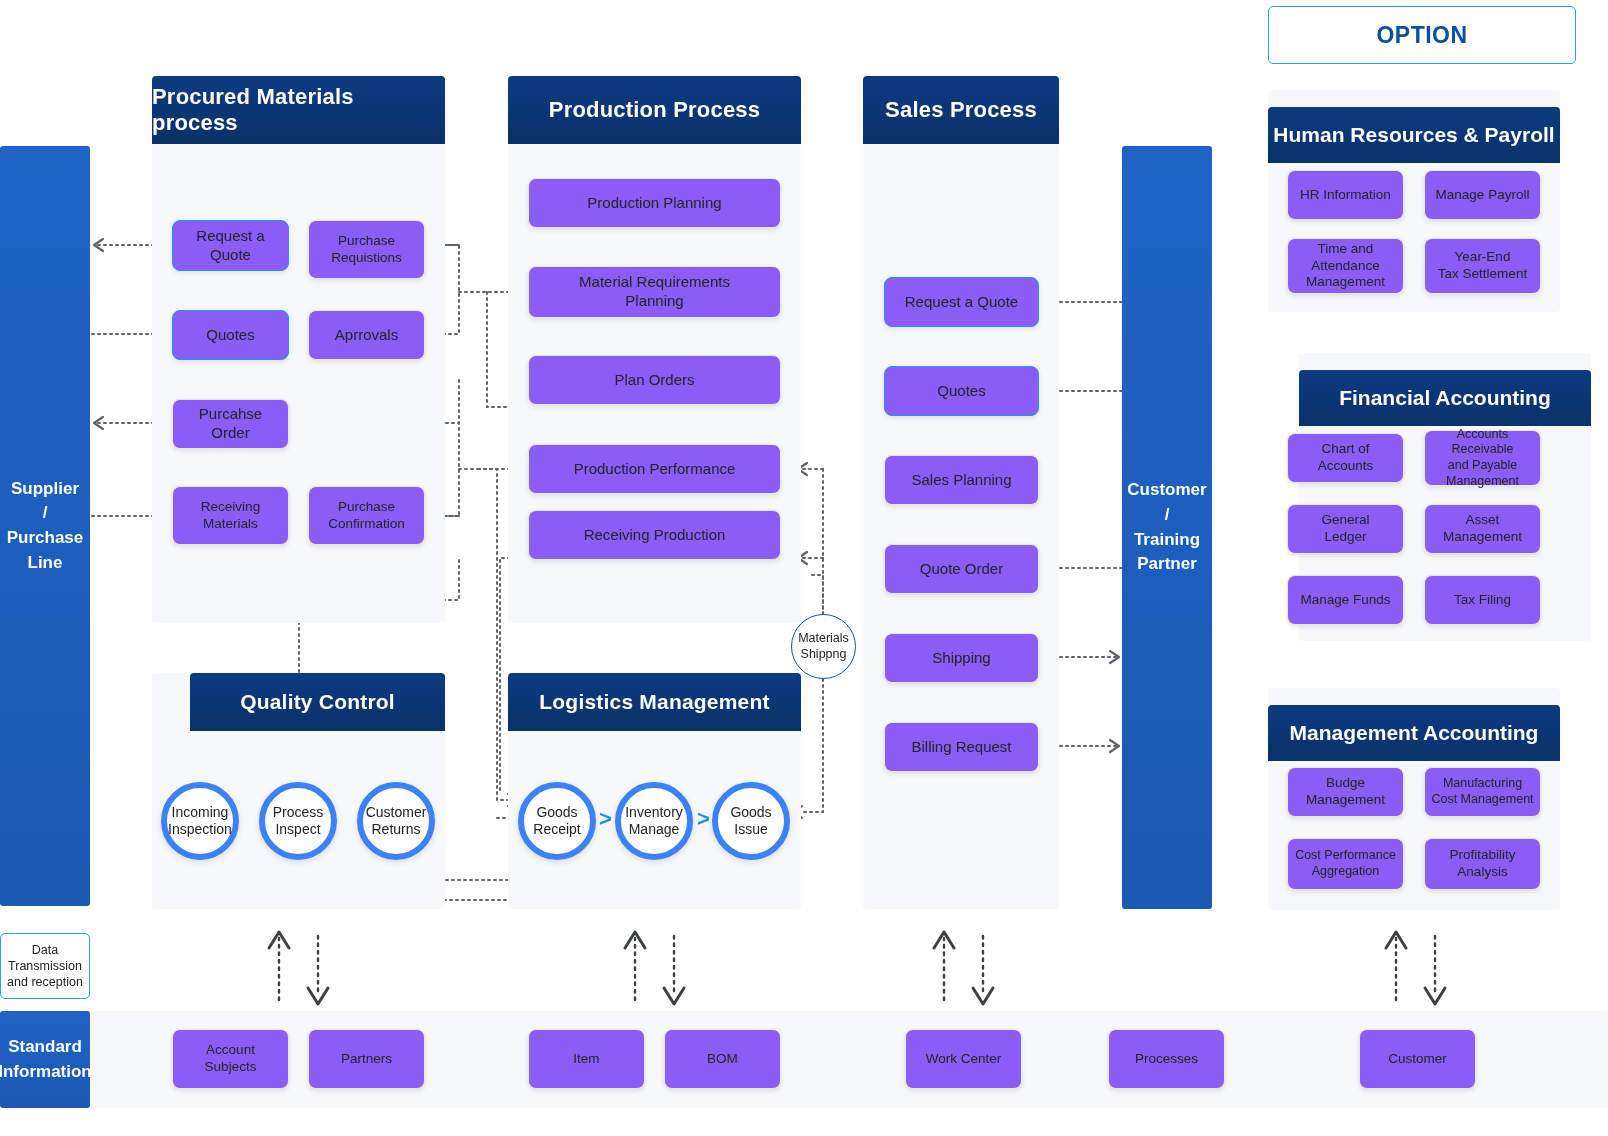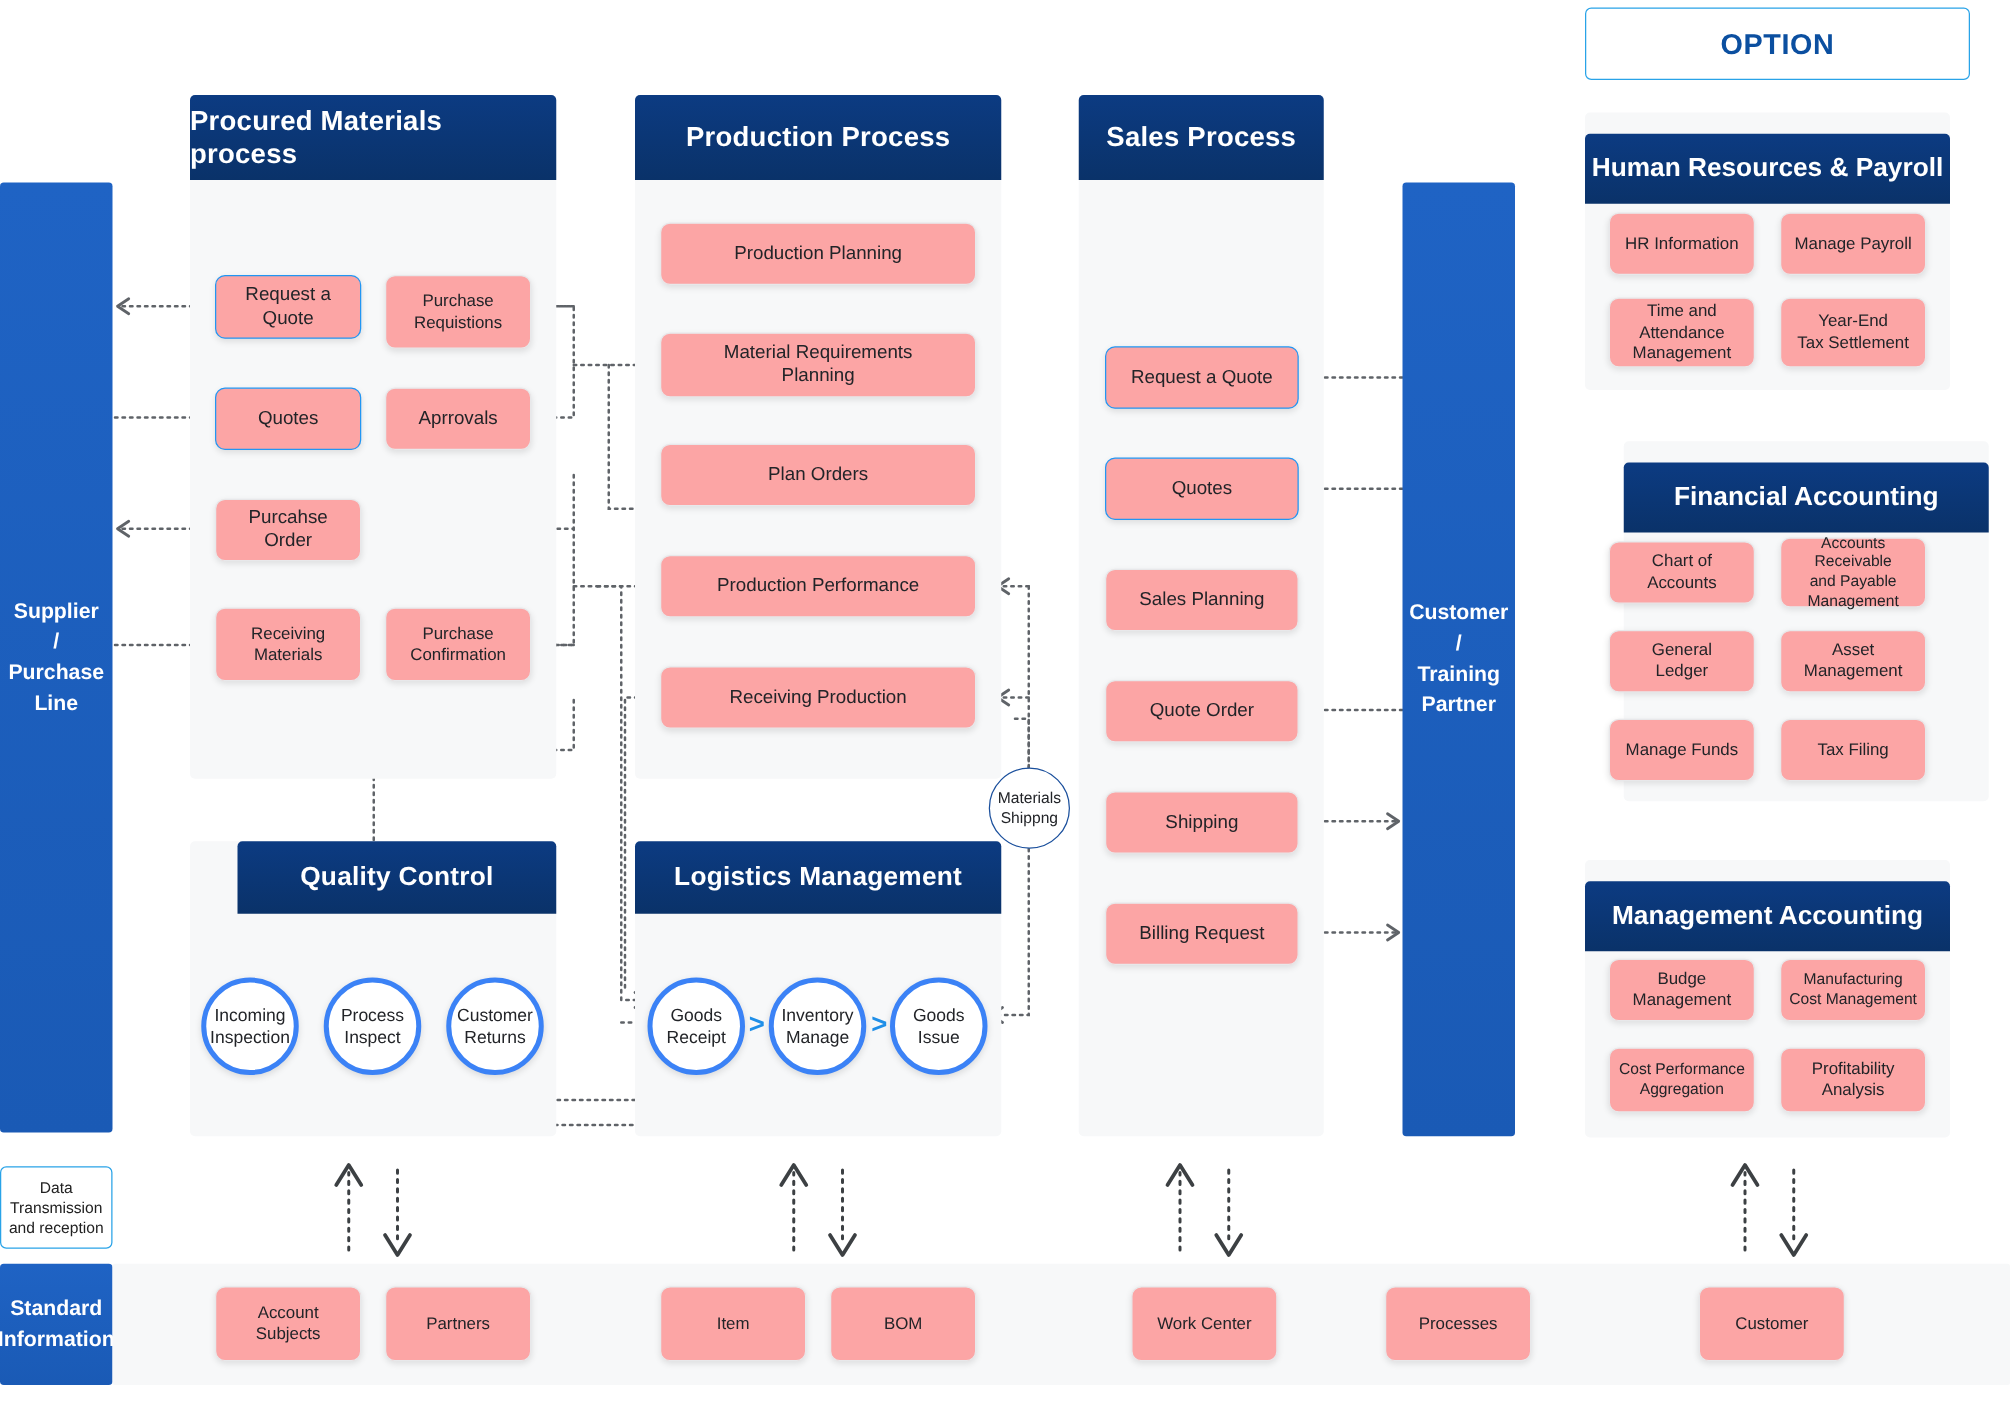--- a/index.html
+++ b/index.html
@@ -43,41 +43,41 @@
     border-radius: 4px 4px 0 0;
     display: flex; align-items: center; justify-content: center;
     font-size: 22px; font-weight: 700;
     letter-spacing: .2px;
   }
   .col-header.small { font-size: 21px; }
 
   
   .node {
     position: absolute;
-    background: #fca5a5;
+    background: #8b5cf6;
     border: 1px solid #e8e8ea;
     border-radius: 8px;
     box-shadow: 0 2px 5px rgba(0,0,0,.10);
     display: flex; align-items: center; justify-content: center;
     text-align: center;
     font-size: 15px;
     color: #222428;
     line-height: 1.25;
     padding: 2px 6px;
     white-space: pre-line;
   }
   .node.hl { border: 1.6px solid #2196f3; }
   .node.small { font-size: 13.5px; }
   .node.tiny  { font-size: 12.5px; }
 
   
   .circle {
     position: absolute;
     background: #ffffff;
-    border: 4px solid #3b82f6;
+    border: 6px solid #3b82f6;
     border-radius: 50%;
     box-shadow: 0 2px 6px rgba(0,0,0,.13);
     display: flex; align-items: center; justify-content: center;
     text-align: center;
     font-size: 14px; color: #222428; line-height: 1.25;
     white-space: pre-line;
   }
   .circle.ring { border: 1.4px solid #1a4f9c; box-shadow: none; font-size: 12.5px; }
 
   
@@ -270,21 +270,21 @@
 Confirmation</div>
 
   <div class="column" style="left:508px; top:76px; width:293px; height:547px;">
     <div class="col-header">Production Process</div>
   </div>
   <div class="node" style="left:528px; top:178px; width:253px; height:50px;">Production Planning</div>
   <div class="node" style="left:528px; top:266px; width:253px; height:52px;">Material Requirements
 Planning</div>
   <div class="node" style="left:528px; top:355px; width:253px; height:50px;">Plan Orders</div>
   <div class="node" style="left:528px; top:444px; width:253px; height:50px;">Production Performance</div>
-  <div class="node" style="left:528px; top:533px; width:253px; height:50px;">Receiving Production</div>
+  <div class="node" style="left:528px; top:510px; width:253px; height:50px;">Receiving Production</div>
 
   <div class="column" style="left:863px; top:76px; width:196px; height:833px;">
     <div class="col-header">Sales Process</div>
   </div>
   <div class="node hl" style="left:884px; top:277px; width:155px; height:50px;">Request a Quote</div>
   <div class="node hl" style="left:884px; top:366px; width:155px; height:50px;">Quotes</div>
   <div class="node" style="left:884px; top:455px; width:155px; height:50px;">Sales Planning</div>
   <div class="node" style="left:884px; top:544px; width:155px; height:50px;">Quote Order</div>
   <div class="node" style="left:884px; top:633px; width:155px; height:50px;">Shipping</div>
   <div class="node" style="left:884px; top:722px; width:155px; height:50px;">Billing Request</div>

